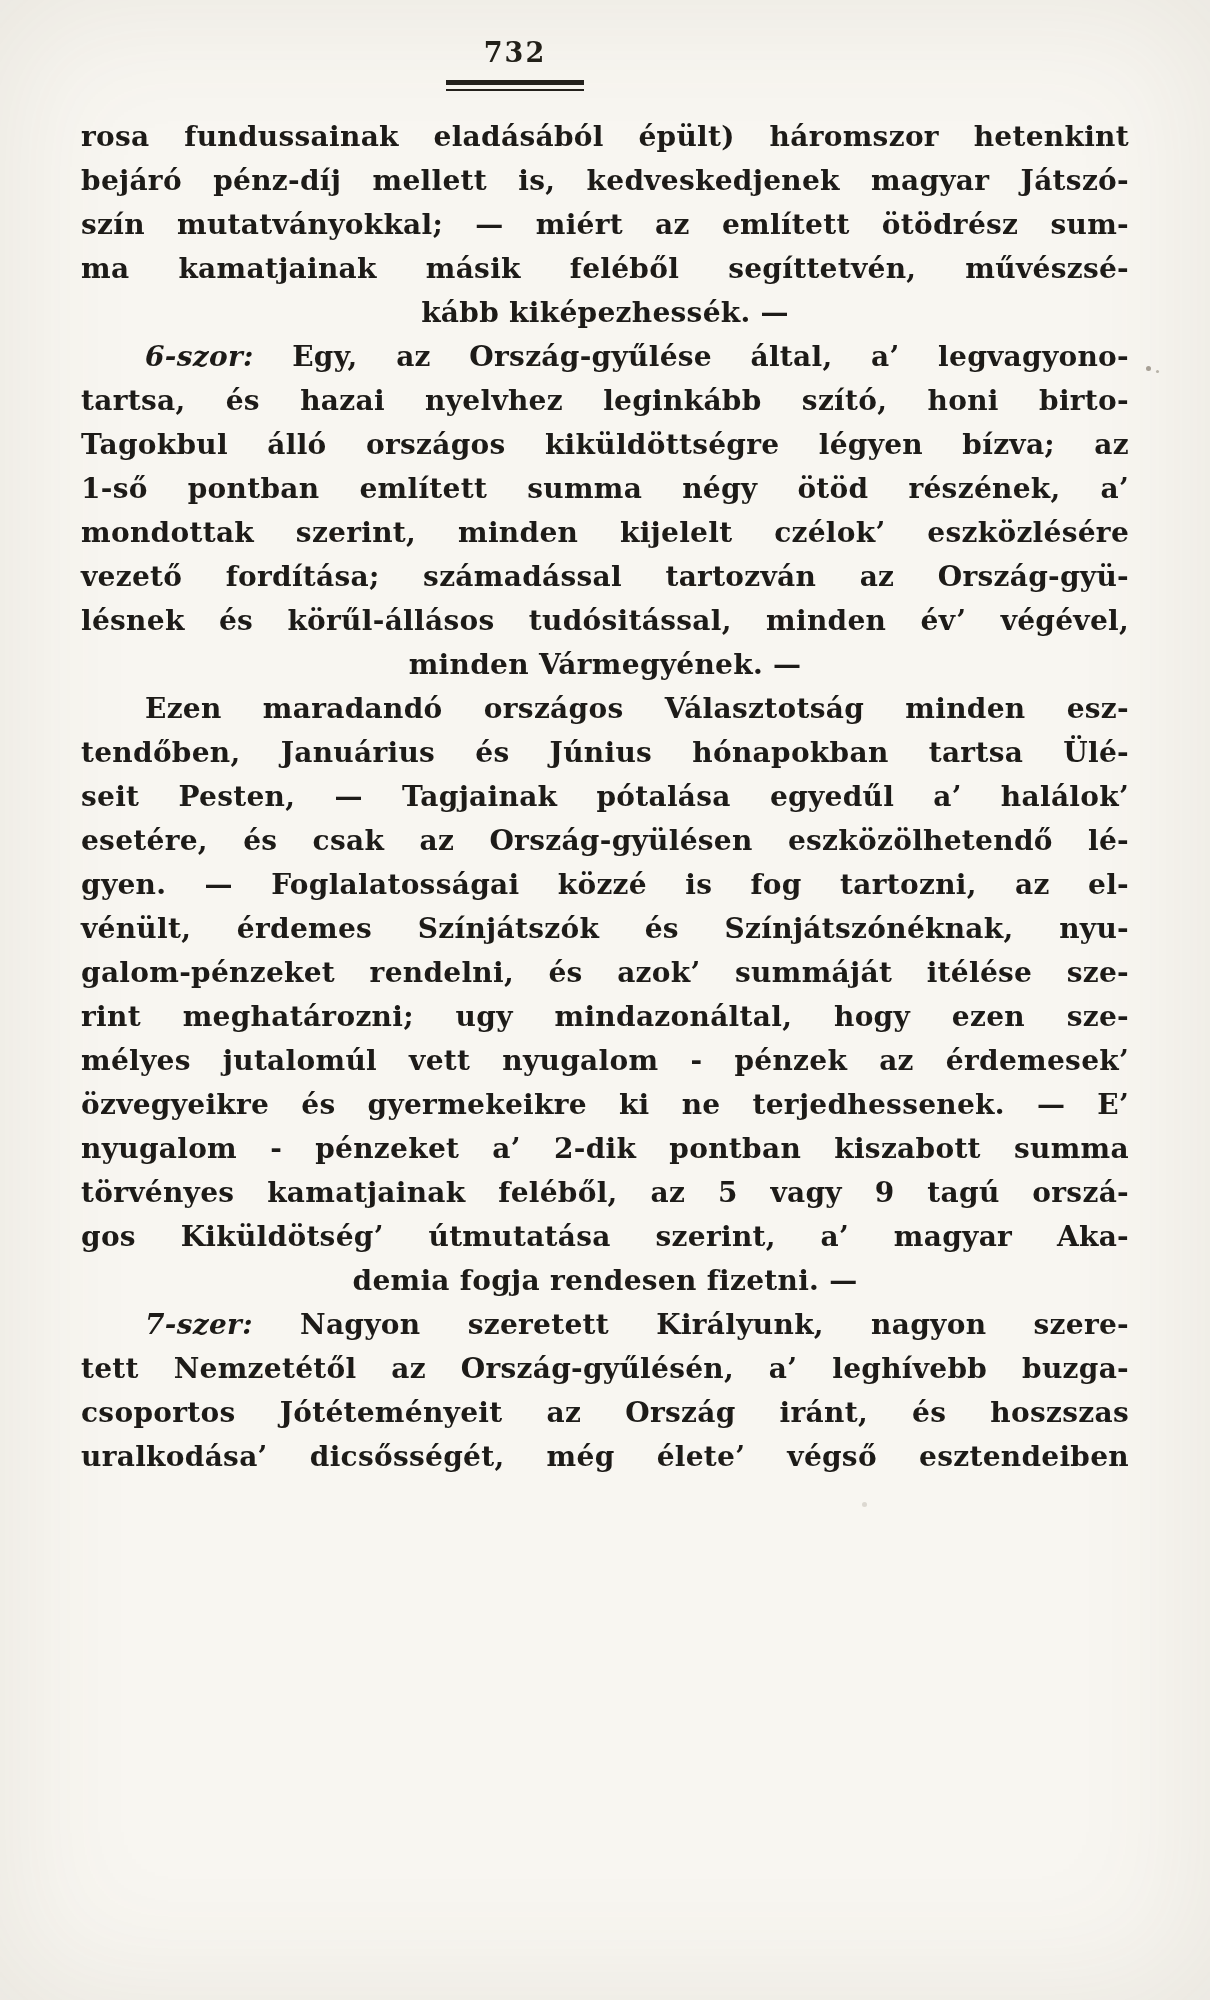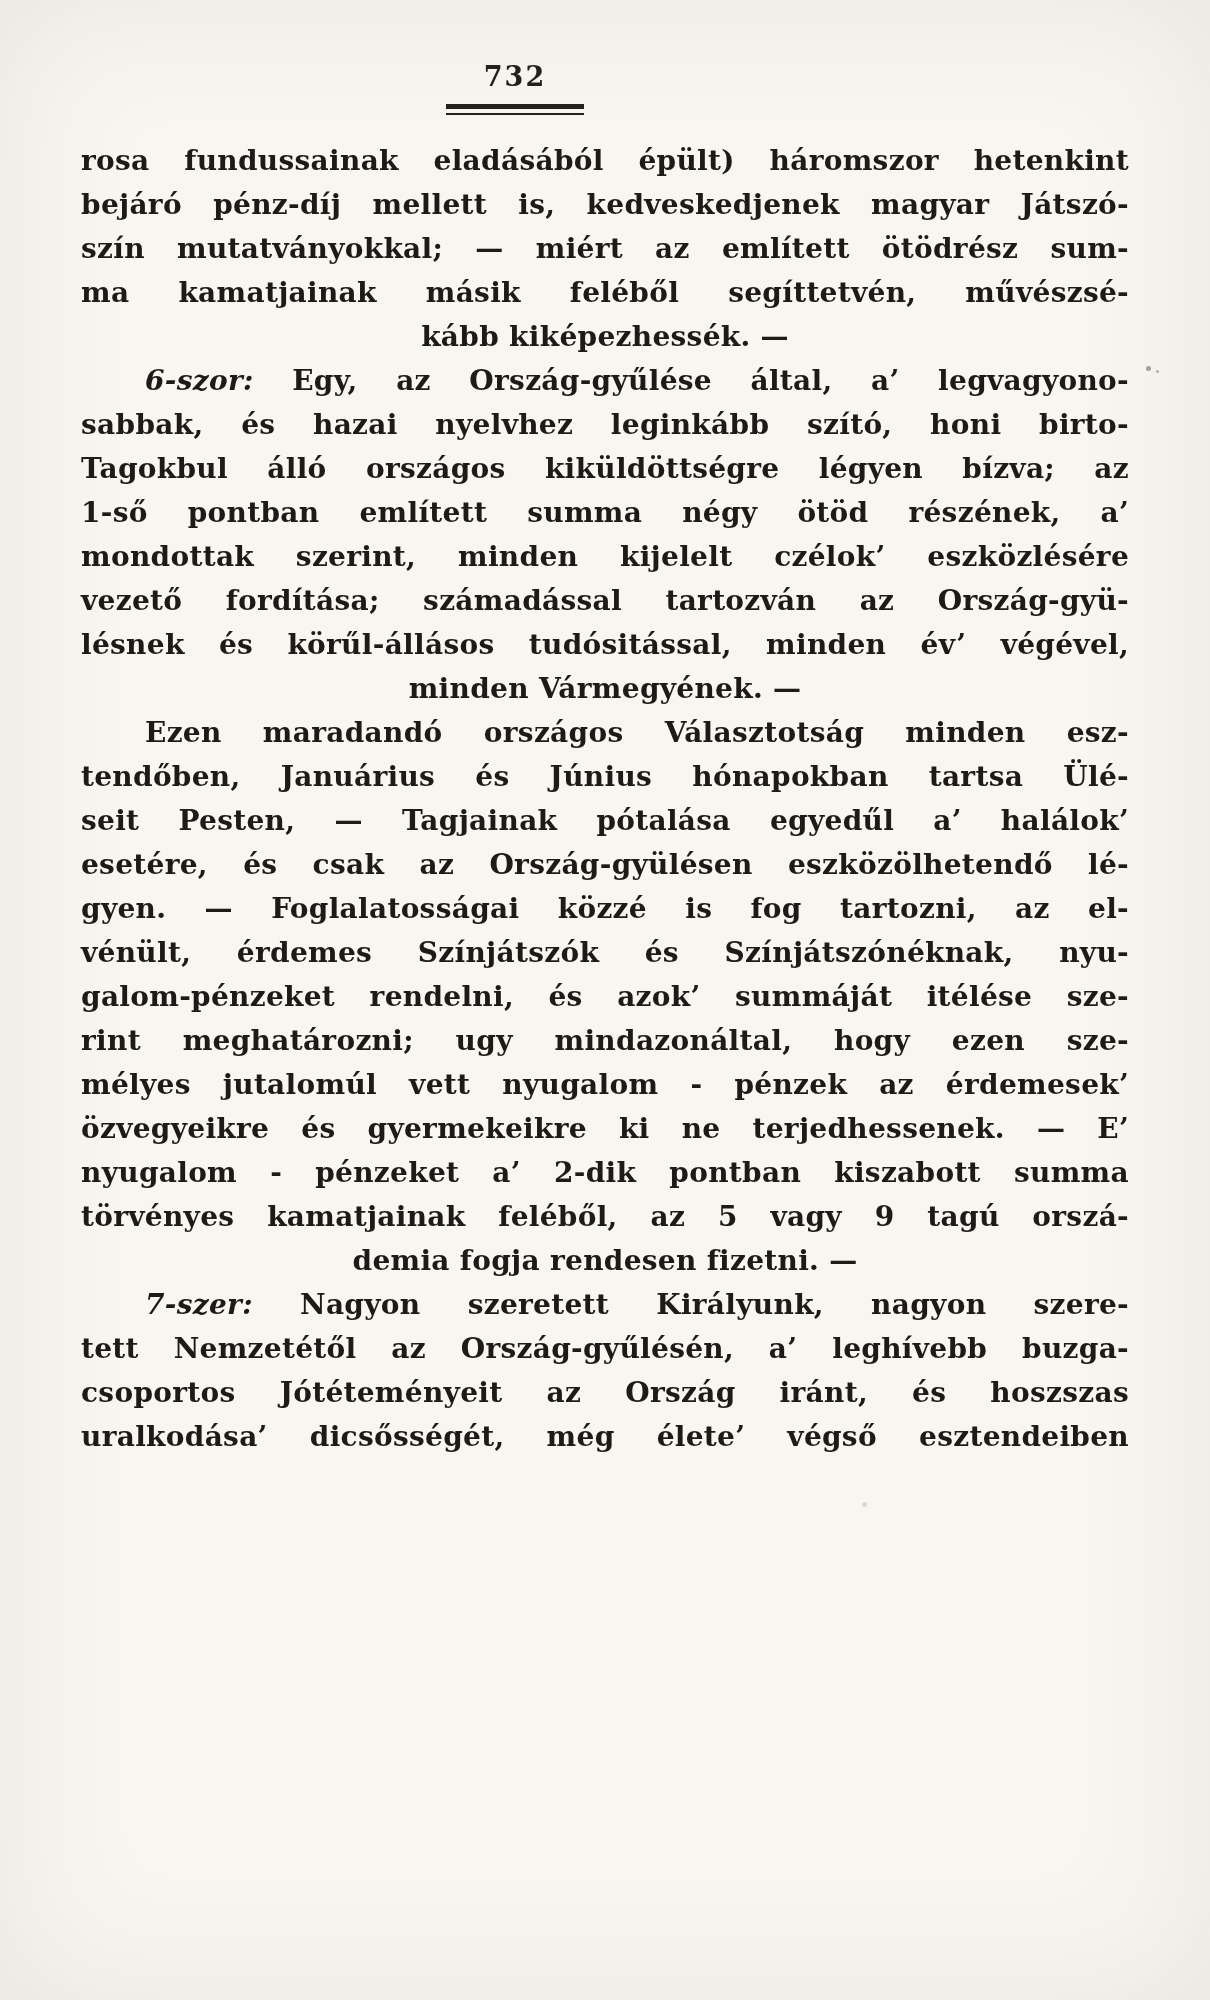--- a/index.html
+++ b/index.html
@@ -12,21 +12,21 @@
   .sheet {
     position: relative;
     width: 1210px; height: 2000px;
     background: #f8f6f1;
     overflow: hidden;
     box-shadow: inset 0 0 140px rgba(95, 84, 60, 0.10);
   }
   .text-block {
     width: 1048px;
     margin: 0 auto;
-    padding-top: 60px;
+    padding-top: 36px;
     color: #1d1b18;
     font-weight: bold;
   }
   .header {
     position: relative;
     left: -90px;           
     width: 220px;
     margin: 0 auto;
     text-align: center;
   }
@@ -76,41 +76,42 @@
     <div class="content">
         <div class="paragraph">
           <div class="line j">rosa fundussainak eladásából épült) háromszor hetenkint</div>
           <div class="line j">bejáró pénz-díj mellett is, kedveskedjenek magyar Játszó-</div>
           <div class="line j">szín mutatványokkal; — miért az említett ötödrész sum-</div>
           <div class="line j">ma kamatjainak másik feléből segíttetvén, művészsé-</div>
           <div class="line l">kább kiképezhessék. —</div>
         </div>
         <div class="paragraph">
           <div class="line j indent"><span class="lead">6-szor:</span> Egy, az Ország-gyűlése által, a’ legvagyono-</div>
-          <div class="line j">sabbak, és hazai nyelvhez leginkább szító, honi birto-</div>
+          <div class="line j">tartsa, és hazai nyelvhez leginkább szító, honi birto-</div>
           <div class="line j">Tagokbul álló országos kiküldöttségre légyen bízva; az</div>
           <div class="line j">1-ső pontban említett summa négy ötöd részének, a’</div>
           <div class="line j">mondottak szerint, minden kijelelt czélok’ eszközlésére</div>
           <div class="line j">vezető fordítása; számadással tartozván az Ország-gyü-</div>
           <div class="line j">lésnek és körűl-állásos tudósitással, minden év’ végével,</div>
           <div class="line l">minden Vármegyének. —</div>
         </div>
         <div class="paragraph">
           <div class="line j indent">Ezen maradandó országos Választotság minden esz-</div>
           <div class="line j">tendőben, Januárius és Június hónapokban tartsa Ülé-</div>
           <div class="line j">seit Pesten, — Tagjainak pótalása egyedűl a’ halálok’</div>
           <div class="line j">esetére, és csak az Ország-gyülésen eszközölhetendő lé-</div>
           <div class="line j">gyen. — Foglalatosságai közzé is fog tartozni, az el-</div>
           <div class="line j">vénült, érdemes Színjátszók és Színjátszónéknak, nyu-</div>
           <div class="line j">galom-pénzeket rendelni, és azok’ summáját itélése sze-</div>
           <div class="line j">rint meghatározni; ugy mindazonáltal, hogy ezen sze-</div>
           <div class="line j">mélyes jutalomúl vett nyugalom - pénzek az érdemesek’</div>
           <div class="line j">özvegyeikre és gyermekeikre ki ne terjedhessenek. — E’</div>
           <div class="line j">nyugalom - pénzeket a’ 2-dik pontban kiszabott summa</div>
           <div class="line j">törvényes kamatjainak feléből, az 5 vagy 9 tagú orszá-</div>
+          <div class="line j">gos Kiküldötség’ útmutatása szerint, a’ magyar Aka-</div>
           <div class="line l">demia fogja rendesen fizetni. —</div>
         </div>
         <div class="paragraph">
           <div class="line j indent"><span class="lead">7-szer:</span> Nagyon szeretett Királyunk, nagyon szere-</div>
           <div class="line j">tett Nemzetétől az Ország-gyűlésén, a’ leghívebb buzga-</div>
           <div class="line j">csoportos Jótéteményeit az Ország iránt, és hoszszas</div>
           <div class="line j">uralkodása’ dicsősségét, még élete’ végső esztendeiben</div>
         </div>
       </div>
   </div>

